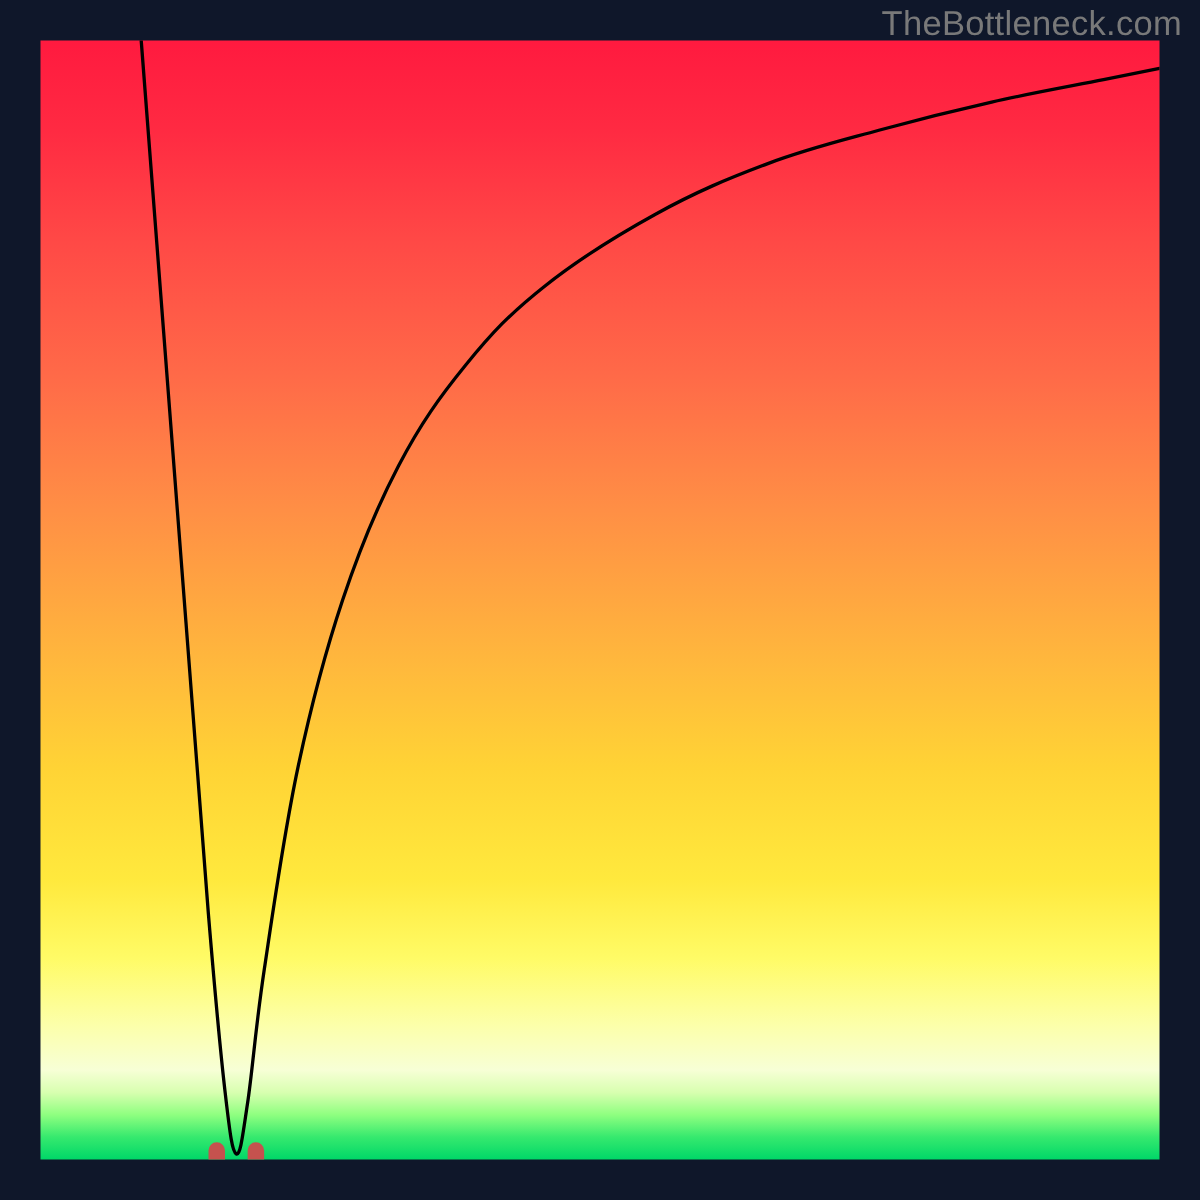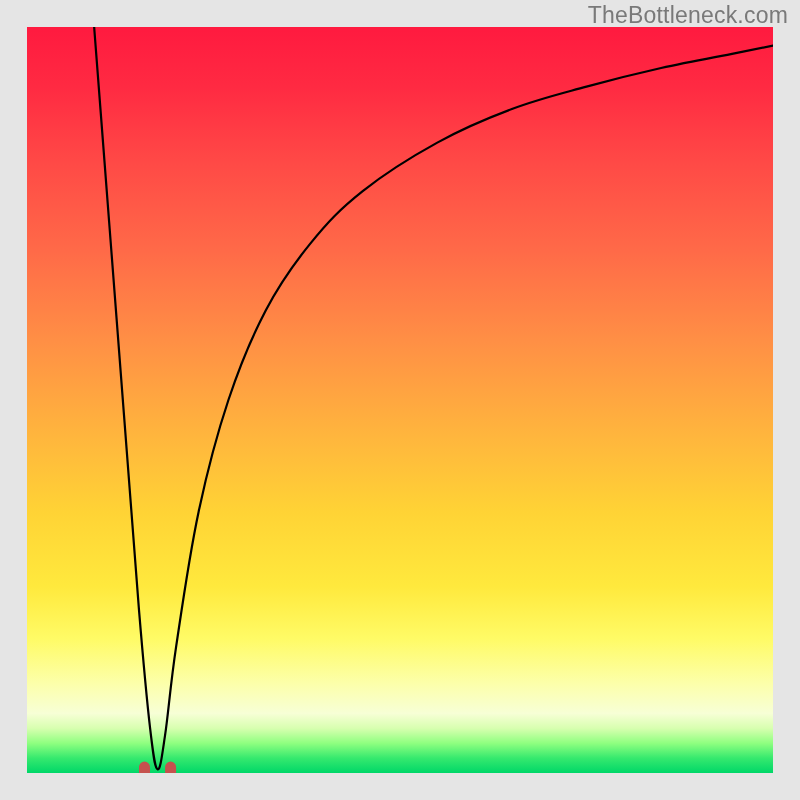--- a/index.html
+++ b/index.html
@@ -8,21 +8,21 @@
     width: 800px;
     height: 800px;
     overflow: hidden;
     background: #000;
     font-family: Arial, Helvetica, sans-serif;
   }
   .frame {
     position: relative;
     width: 800px;
     height: 800px;
-    background: #e5e5e5;
+    background: #0f172a;
   }
   .plot-area {
     position: absolute;
     left: 27px;
     top: 27px;
     width: 746px;
     height: 746px;
     
     background: linear-gradient(
       to bottom,

